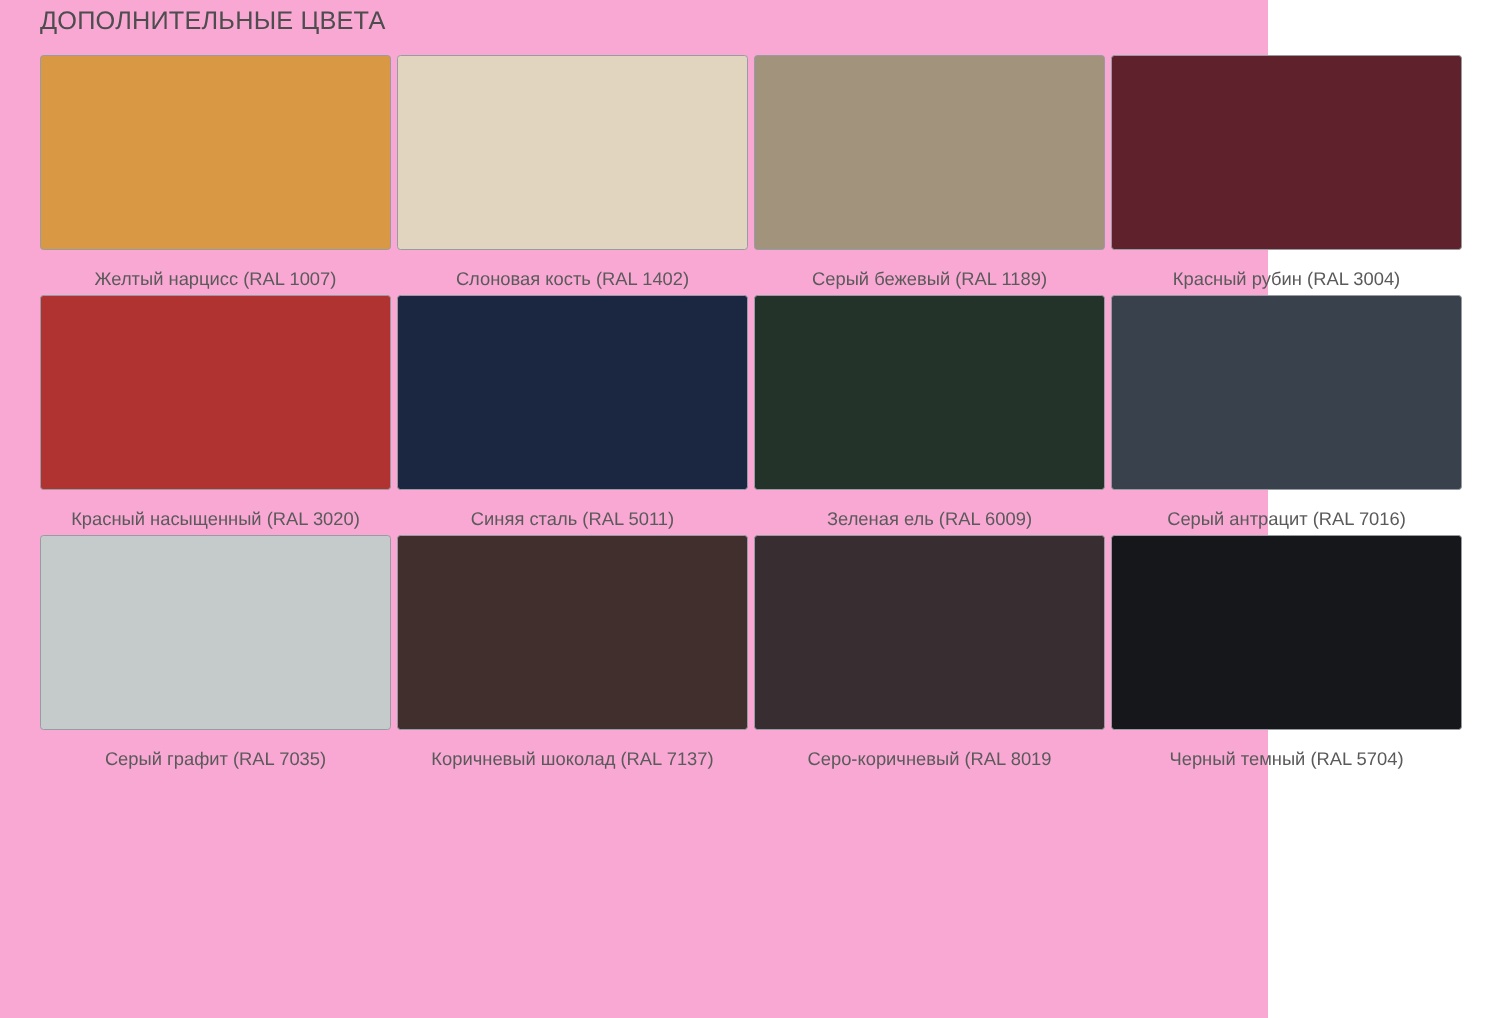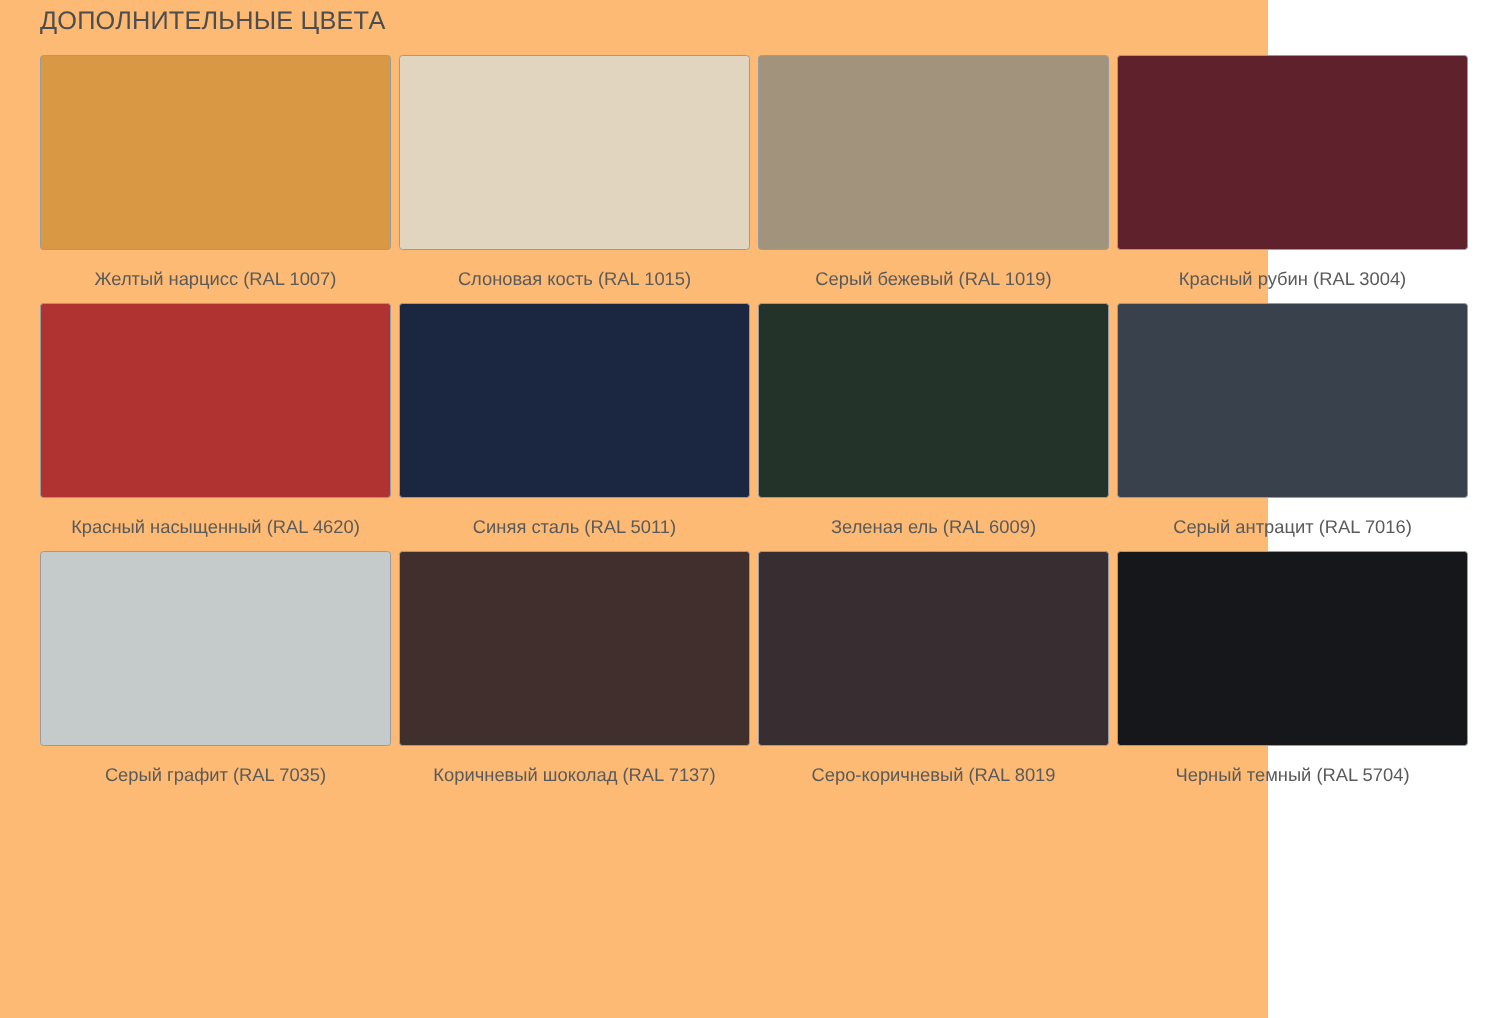--- a/index.html
+++ b/index.html
@@ -14,21 +14,21 @@
     overflow: hidden;
     font-family: "Liberation Sans", sans-serif;
     -webkit-font-smoothing: antialiased;
     text-rendering: geometricPrecision;
   }
   .page {
     position: relative;
     width: 1268px;
     height: 1018px;
     box-sizing: border-box;
-    background: #fdba74;
+    background: #f9a8d4;
   }
   .section-title {
     position: absolute;
     left: 40px;
     top: 3px;
     margin: 0;
     font-size: 25.3px;
     font-weight: 400;
     line-height: 36px;
     letter-spacing: 0.2px;
@@ -38,21 +38,20 @@
   }
   .swatch-grid {
     position: absolute;
     left: 40px;
     top: 55px;
     width: 1422px;
     display: grid;
     grid-template-columns: repeat(4, 351px);
     column-gap: 6px;
     row-gap: 0px;
-    gap: 8px;
   }
   .swatch-card {
     width: 351px;
     height: 240px;
     box-sizing: border-box;
   }
   .swatch-chip {
     width: 351px;
     height: 195px;
     box-sizing: border-box;
@@ -80,37 +79,37 @@
 
   <div class="swatch-grid">
 
     <div class="swatch-card">
       <div class="swatch-chip" style="background-color: rgb(217, 152, 67);"></div>
       <div class="swatch-label">Желтый нарцисс (RAL 1007)</div>
     </div>
 
     <div class="swatch-card">
       <div class="swatch-chip" style="background-color: rgb(225, 213, 191);"></div>
-      <div class="swatch-label">Слоновая кость (RAL 1015)</div>
+      <div class="swatch-label">Слоновая кость (RAL 1402)</div>
     </div>
 
 
     <div class="swatch-card">
       <div class="swatch-chip" style="background-color: rgb(162, 147, 125);"></div>
-      <div class="swatch-label">Серый бежевый (RAL 1019)</div>
+      <div class="swatch-label">Серый бежевый (RAL 1189)</div>
     </div>
 
     <div class="swatch-card">
       <div class="swatch-chip" style="background-color: rgb(95, 34, 44);"></div>
       <div class="swatch-label">Красный рубин (RAL 3004)</div>
     </div>
 
     <div class="swatch-card">
       <div class="swatch-chip" style="background-color: rgb(176, 51, 49);"></div>
-      <div class="swatch-label">Красный насыщенный (RAL 4620)</div>
+      <div class="swatch-label">Красный насыщенный (RAL 3020)</div>
     </div>
 
     <div class="swatch-card">
       <div class="swatch-chip" style="background-color: rgb(27, 38, 64);"></div>
       <div class="swatch-label">Синяя сталь (RAL 5011)</div>
     </div>
 
     <div class="swatch-card">
       <div class="swatch-chip" style="background-color: rgb(36, 51, 42);"></div>
       <div class="swatch-label">Зеленая ель (RAL 6009)</div>

